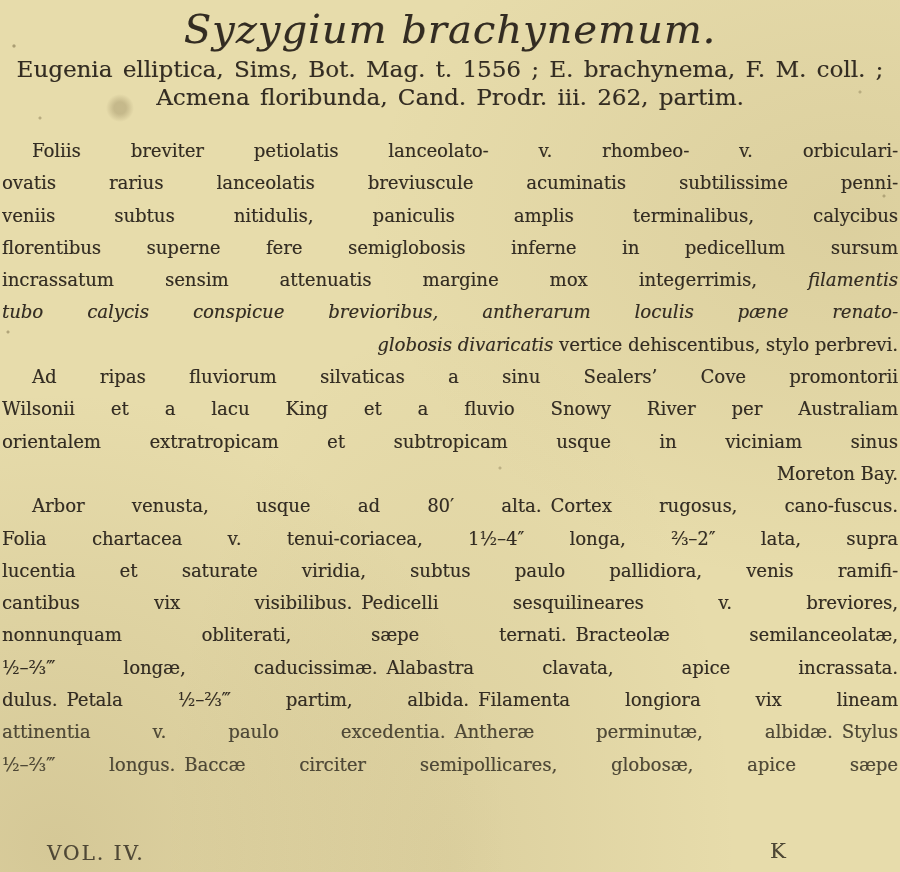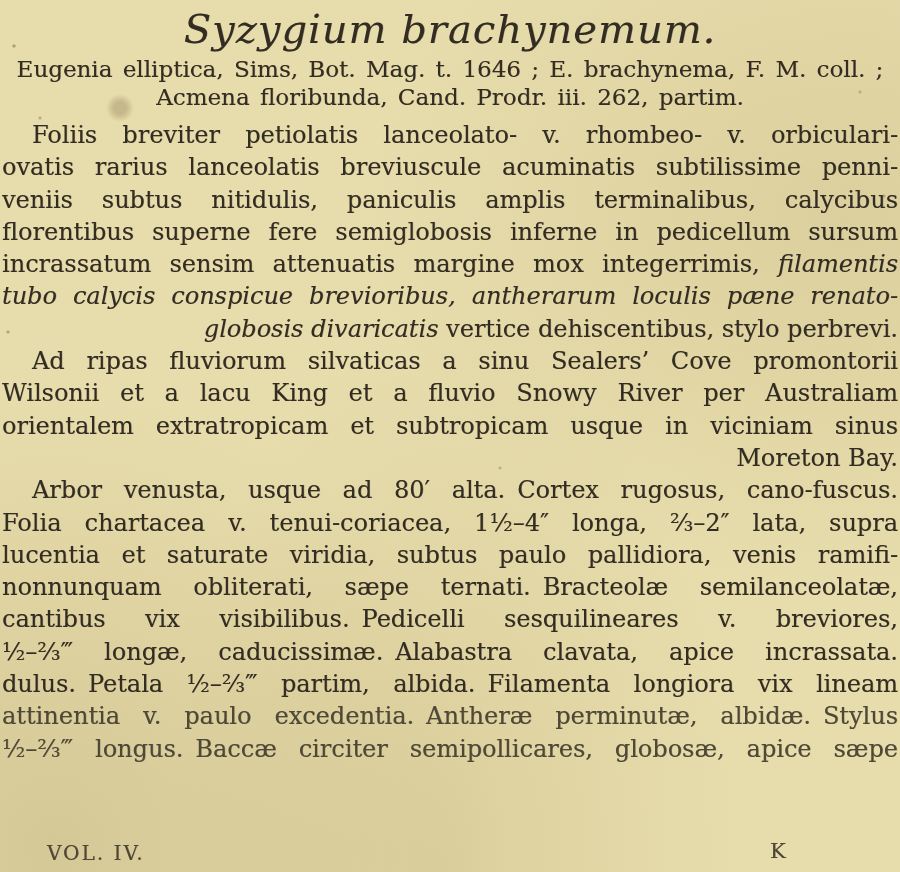--- a/index.html
+++ b/index.html
@@ -37,23 +37,23 @@
     letter-spacing: 1px;
   }
   .synonymy {
     margin-top: 7px;
     text-align: center;
     font-size: 23px;
     line-height: 28px;
     word-spacing: 3px;
   }
   .doc-body {
-    margin-top: 8px;
+    margin-top: 24px;
     padding: 0 2px;
-    font-size: 24px;
+    font-size: 18px;
   }
   .line {
     line-height: 32.3px;
     height: 32.3px;
     overflow: hidden;
     text-align: right;
   }
   .line.just {
     text-align: justify;
     text-align-last: justify;
@@ -77,21 +77,21 @@
     font-size: 21px;
     color: #4e4735;
   }
 </style>
 </head>
 <body>
 
 <div class="page" style="background-color: rgb(231, 220, 171); color: rgb(51, 44, 34);">
   <div class="title">Syzygium brachynemum.</div>
   <div class="synonymy">
-    <div>Eugenia elliptica, Sims, Bot. Mag. t. 1646 ; E. brachynema, F. M. coll. ;</div>
+    <div>Eugenia elliptica, Sims, Bot. Mag. t. 1556 ; E. brachynema, F. M. coll. ;</div>
     <div>Acmena floribunda, Cand. Prodr. iii. 262, partim.</div>
   </div>
   <div class="doc-body">
       <div>
         <div class="line just indent"><span>Foliis breviter petiolatis lanceolato- v. rhombeo- v. orbiculari-</span></div>
         <div class="line just"><span>ovatis rarius lanceolatis breviuscule acuminatis subtilissime penni-</span></div>
         <div class="line just"><span>veniis subtus nitidulis, paniculis amplis terminalibus, calycibus</span></div>
         <div class="line just"><span>florentibus superne fere semiglobosis inferne in pedicellum sursum</span></div>
         <div class="line just"><span>incrassatum sensim attenuatis margine mox integerrimis, </span><span class="it">filamentis</span></div>
         <div class="line just"><span class="it">tubo calycis conspicue brevioribus, antherarum loculis pæne renato-</span></div>
@@ -100,22 +100,22 @@
       <div>
         <div class="line just indent"><span>Ad ripas fluviorum silvaticas a sinu Sealers’ Cove promontorii</span></div>
         <div class="line just"><span>Wilsonii et a lacu King et a fluvio Snowy River per Australiam</span></div>
         <div class="line just"><span>orientalem extratropicam et subtropicam usque in viciniam sinus</span></div>
         <div class="line"><span>Moreton Bay.</span></div>
       </div>
       <div>
         <div class="line just indent"><span>Arbor venusta, usque ad 80′ alta. Cortex rugosus, cano-fuscus.</span></div>
         <div class="line just"><span>Folia chartacea v. tenui-coriacea, 1½–4″ longa, ⅔–2″ lata, supra</span></div>
         <div class="line just"><span>lucentia et saturate viridia, subtus paulo pallidiora, venis ramifi-</span></div>
+        <div class="line just"><span>cantibus vix visibilibus. Pedicelli sesquilineares v. breviores,</span></div>
         <div class="line just"><span>nonnunquam obliterati, sæpe ternati. Bracteolæ semilanceolatæ,</span></div>
-        <div class="line just"><span>cantibus vix visibilibus. Pedicelli sesquilineares v. breviores,</span></div>
         <div class="line just"><span>½–⅔‴ longæ, caducissimæ. Alabastra clavata, apice incrassata.</span></div>
         <div class="line just"><span>dulus. Petala ½–⅔‴ partim, albida. Filamenta longiora vix lineam</span></div>
         <div class="line just" style="color: rgb(78, 72, 54);"><span>attinentia v. paulo excedentia. Antheræ perminutæ, albidæ. Stylus</span></div>
         <div class="line just" style="color: rgb(78, 72, 54);"><span>½–⅔‴ longus. Baccæ circiter semipollicares, globosæ, apice sæpe</span></div>
       </div>
     </div>
   <div class="footer-left" style="color: rgb(78, 71, 53); margin-left: 11px;">VOL. IV.</div>
   <div class="footer-right" style="color: rgb(78, 71, 53);">K</div>
 </div>
 

